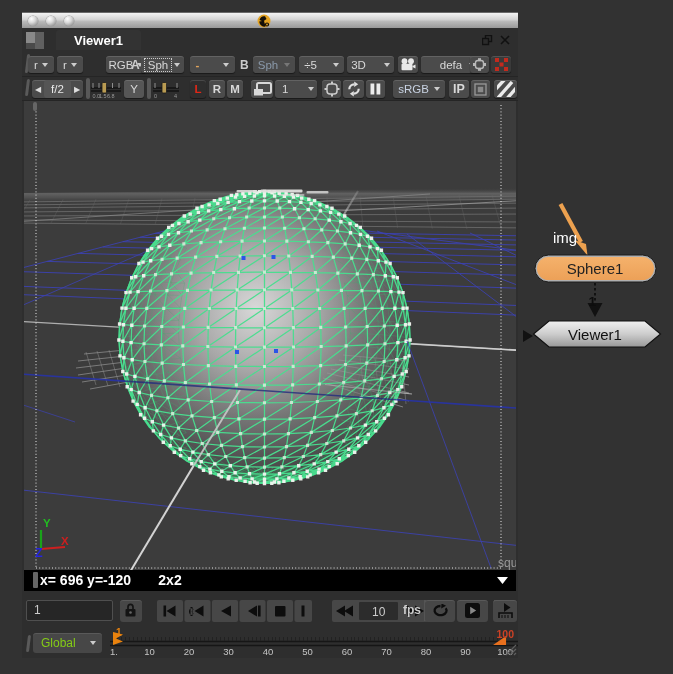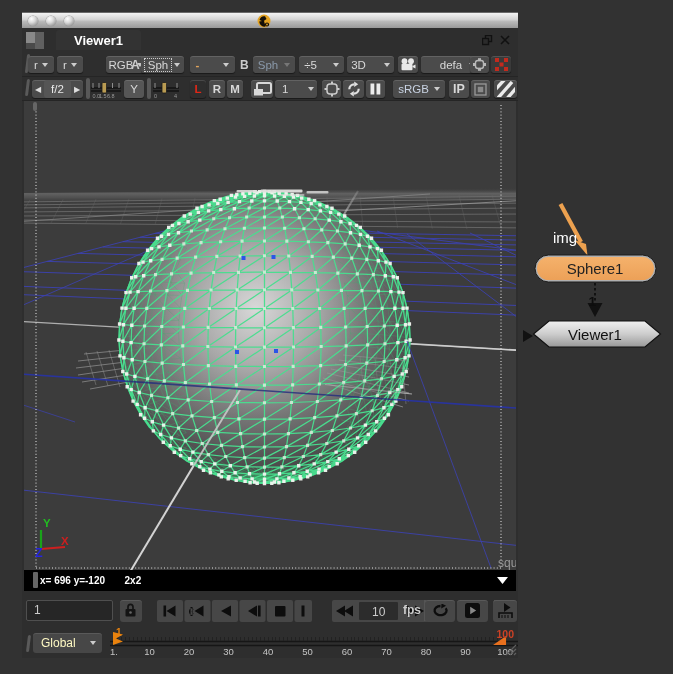--- a/index.html
+++ b/index.html
@@ -28,21 +28,21 @@
 .cbtn { top:3px; height:18px; }
 .car { display:inline-block; width:0; height:0; border-left:3.5px solid transparent;
   border-right:3.5px solid transparent; border-top:4.5px solid #ccc; margin-left:5px; }
 .lab { position:absolute; top:6px; height:17px; color:#ccc; font-size:12px; font-weight:bold;
   display:flex; align-items:center; }
 .rgrip { position:absolute; left:4px; top:4px; width:3px; height:19px; background:#5a5a5a;
   border-radius:2px; transform:skewX(-7deg); }
 .vgrip { position:absolute; top:1px; width:3.5px; height:21px; background:#585858; border-radius:2px; }
 #vp { position:absolute; left:2px; top:89px; width:492px; height:469px; background:#3c3c3c; overflow:hidden; }
 #statusbar { position:absolute; left:2px; top:558px; width:492px; height:21px; background:#000;
-  color:#fff; font-size:10px; font-weight:bold; line-height:21px; }
+  color:#fff; font-size:14px; font-weight:bold; line-height:21px; }
 #transport { position:absolute; left:0; top:579px; width:496px; height:37px; background:#2e2e2e; }
 #timeline { position:absolute; left:0; top:616px; width:496px; height:30px; background:#2e2e2e; }
 .tbtn { position:absolute; top:9px; height:22px; background:#474747; border-radius:3px;
   box-shadow: inset 0 1px 0 rgba(255,255,255,0.10); }
 svg { display:block; }
 </style></head><body>
 
 <svg width="673" height="674" viewBox="0 0 673 674" style="position:absolute;left:0;top:0">
   <line x1="560.5" y1="204" x2="581" y2="242" stroke="#eda14f" stroke-width="4.2"></line>
   <path d="M574.5 240 L586 244 L587.5 255.5 Z" fill="#eda14f"></path>
@@ -466,21 +466,21 @@
         <text x="325.1" y="27" fill="#c4c4c4" font-size="9.5" text-anchor="middle">60</text>
         <text x="364.6" y="27" fill="#c4c4c4" font-size="9.5" text-anchor="middle">70</text>
         <text x="404.1" y="27" fill="#c4c4c4" font-size="9.5" text-anchor="middle">80</text>
         <text x="443.6" y="27" fill="#c4c4c4" font-size="9.5" text-anchor="middle">90</text>
         <text x="483.1" y="27" fill="#c4c4c4" font-size="9.5" text-anchor="middle">100</text>
         <path d="M91.0 4 v13 l10 -3.5 l-7 -3 l7 -4 z" fill="#e8820e"></path>
         <text x="94.0" y="8" fill="#e8820e" font-size="10" font-weight="bold">1</text>
         <path d="M484.05 17 l-13 0 l13 -9 z" fill="#e8701e"></path>
         <text x="492.05" y="10" fill="#cc4125" font-size="10.5" font-weight="bold" text-anchor="end">100</text>
       </svg>
-    <div class="tbtn" style="left:11px;top:5px;width:69px;height:20px;color:#fef9c3;font-size:12px;line-height:20px;padding-left:8px">Global<span class="car" style="position:absolute;left:52px;top:8px"></span></div>
+    <div class="tbtn" style="left:11px;top:5px;width:69px;height:20px;color:#84cc16;font-size:12px;line-height:20px;padding-left:8px">Global<span class="car" style="position:absolute;left:52px;top:8px"></span></div>
     <svg width="14" height="14" style="position:absolute;right:1px;bottom:2px">
         <g stroke="#606060" stroke-width="1.2">
           <line x1="13" y1="3" x2="3" y2="13"></line>
           <line x1="13" y1="7" x2="7" y2="13"></line>
           <line x1="13" y1="11" x2="11" y2="13"></line>
         </g>
       </svg>
   </div>
 </div>
 

